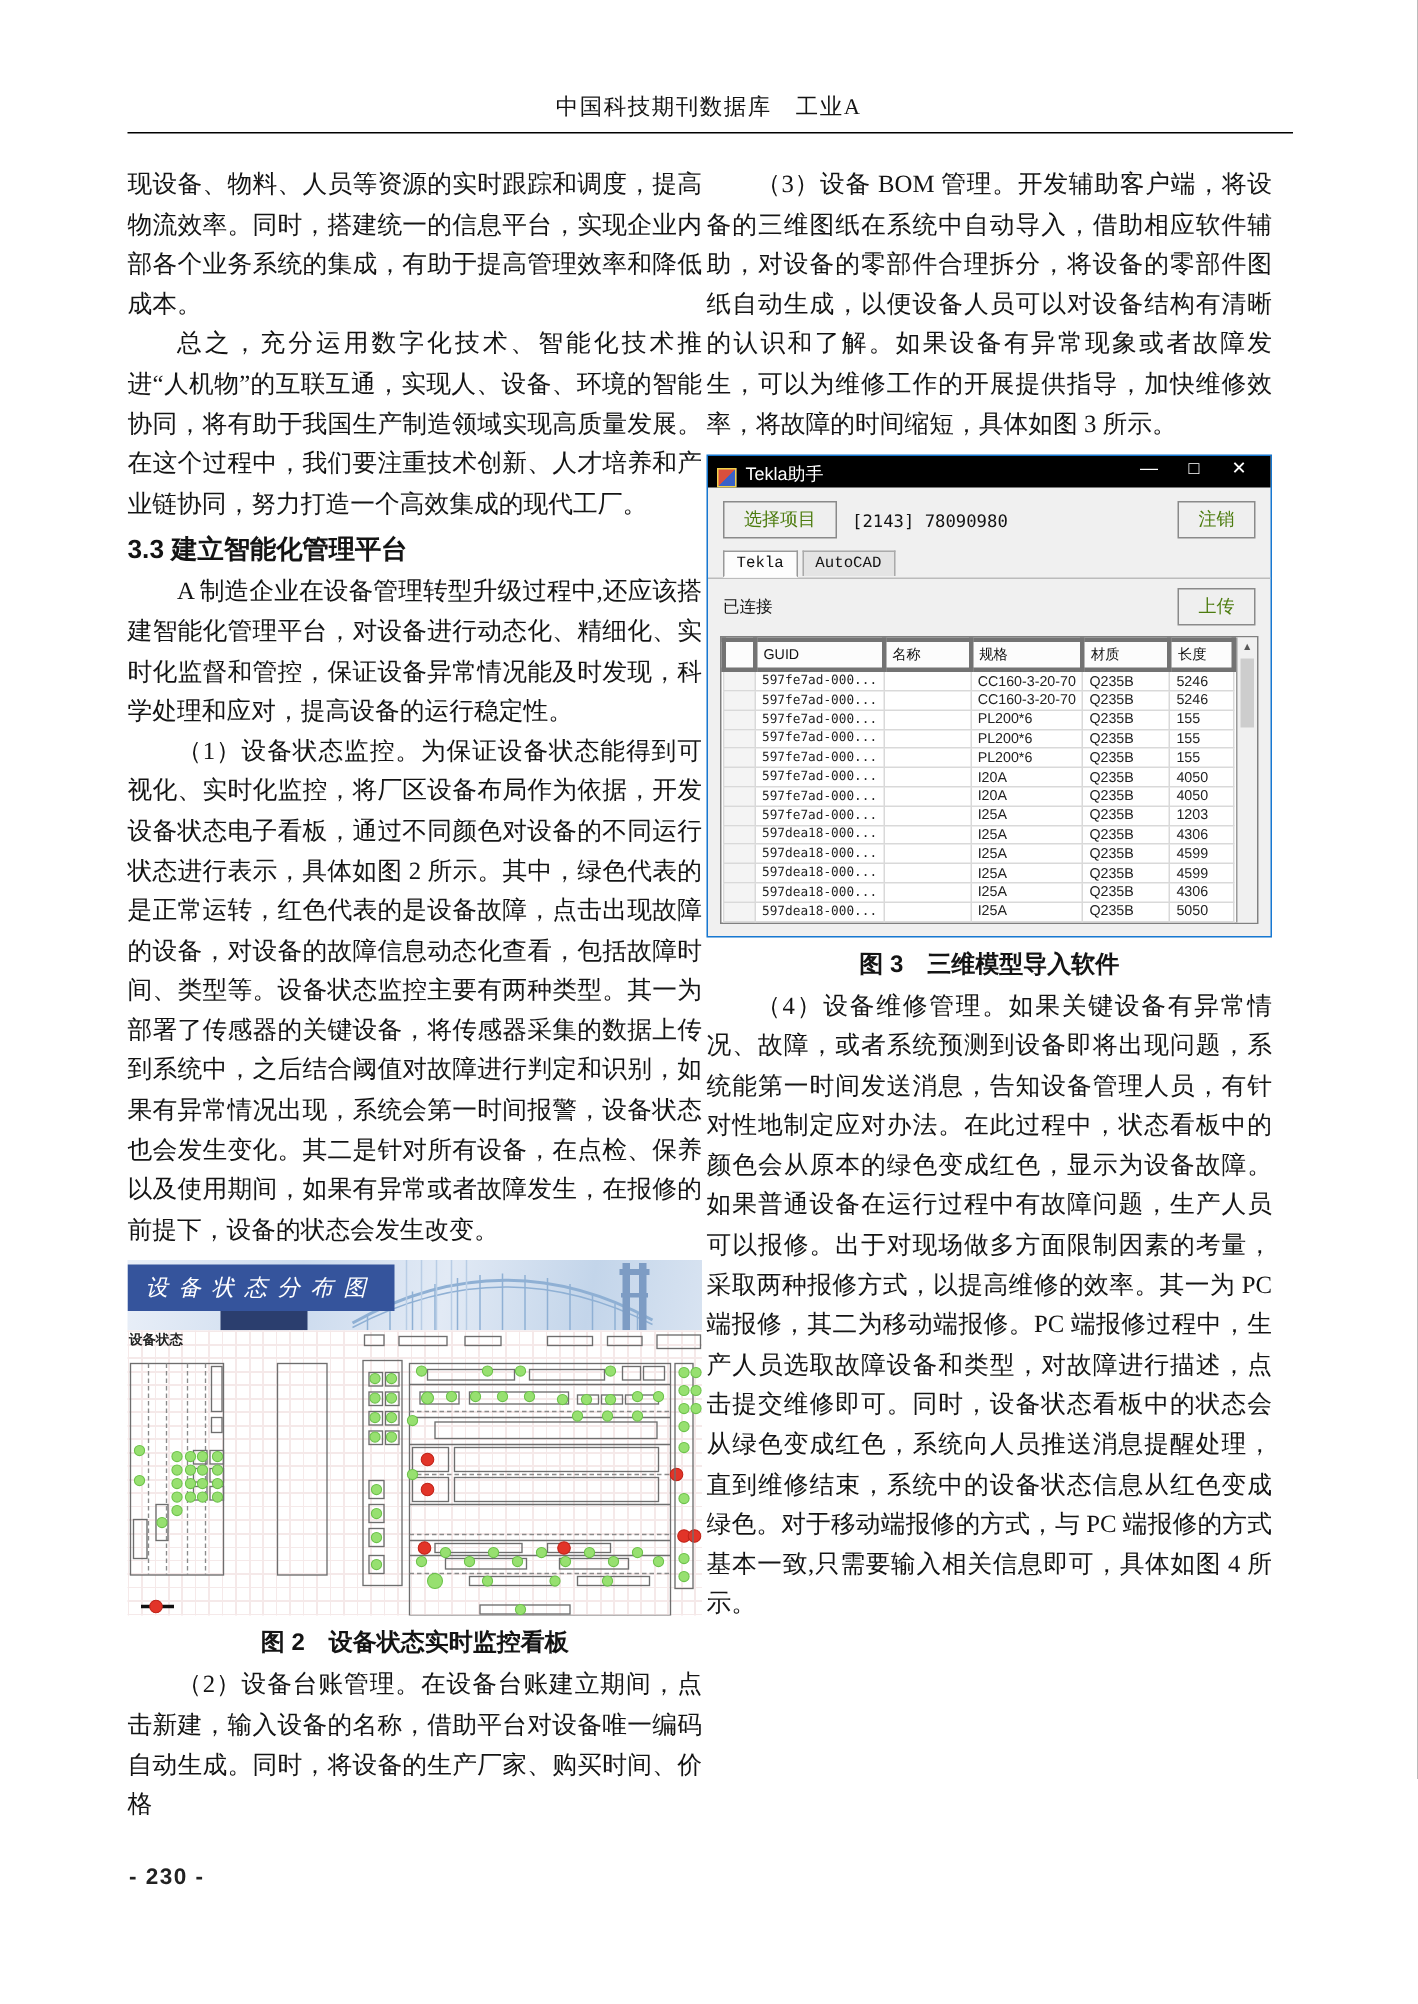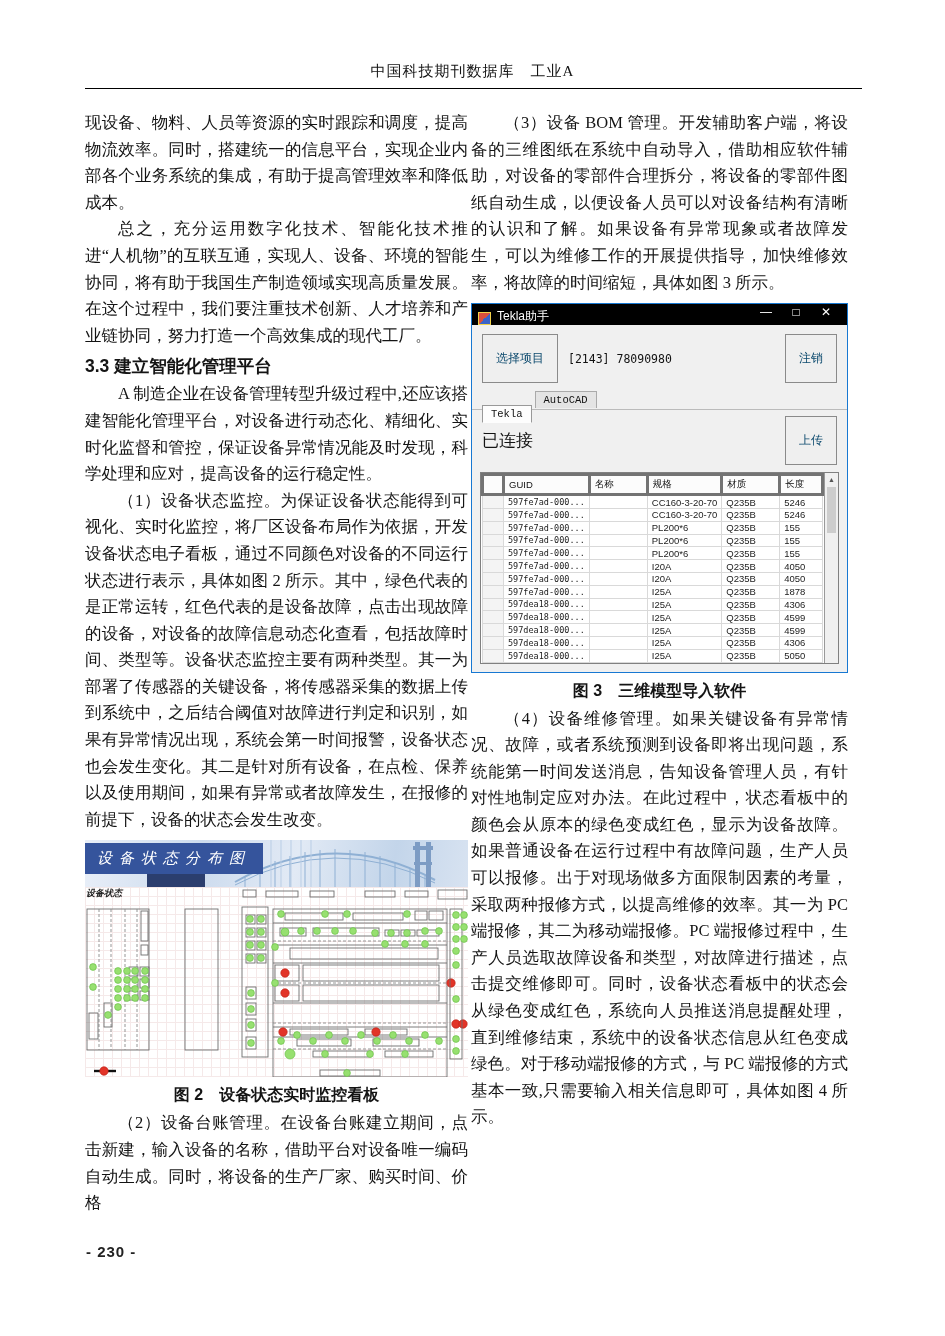--- a/index.html
+++ b/index.html
@@ -19,51 +19,51 @@
   .fig2{margin-top:7px;width:383px;}
   .banner{position:relative;height:47px;overflow:hidden;
           background:linear-gradient(100deg,#e9eff8 0%,#ccdbee 30%,#e2eaf5 55%,#c3d5ea 80%,#d8e3f1 100%);}
   .banner svg{position:absolute;inset:0;}
   .banner-box{position:absolute;left:0;top:3px;width:178px;height:31px;background:#35549c;
               display:flex;align-items:center;justify-content:center;}
   .banner-box span{color:#fff;font-style:italic;font-size:15px;letter-spacing:7px;font-family:"Liberation Serif",serif;}
   .tower-frag{position:absolute;left:62px;top:34px;width:58px;height:13px;background:#2b3e6e;}
   .plan{position:relative;height:190px;background-color:#fff;
         background-image:repeating-linear-gradient(0deg,#f5e9e9 0 1px,transparent 1px 9px),
-                         repeating-linear-gradient(90deg,#f5e9e9 0 1px,transparent 1px 9px);font-style:italic;}
+                         repeating-linear-gradient(90deg,#f5e9e9 0 1px,transparent 1px 9px);}
   .legend-lbl{position:absolute;left:1px;top:0px;font-size:9px;font-weight:bold;color:#222;
               font-family:"Liberation Sans",sans-serif;z-index:2;}
   .plan svg{position:absolute;inset:0;}
   .plan svg rect,.plan svg path{fill:none;stroke:#6e6e6e;stroke-width:0.9;}
   .plan svg line{stroke:#6e6e6e;stroke-width:0.9;}
   .plan svg .dash{stroke-dasharray:3 2;stroke:#8a8a8a;}
   .plan svg circle.g{fill:#97e070;stroke:#6cc24a;stroke-width:0.7;}
   .plan svg circle.r{fill:#e23428;stroke:#c02318;stroke-width:0.7;}
   .plan svg line.blk{stroke:#111;stroke-width:2.4;}
   
   .tekla{margin-top:7px;width:375px;border:1px solid #1778d2;background:#f0f0f0;
          font-family:"Liberation Sans","DejaVu Sans",sans-serif;}
   .tbar{height:21px;background:#000000;display:flex;align-items:flex-end;padding:0 6px;gap:6px;}
   .app-icon{width:13px;height:13px;background:
       linear-gradient(135deg,#d94f3d 0 50%,#3a62c8 50% 100%);
       box-shadow:inset 0 0 0 1px #f2d24b;flex:0 0 auto;}
   .tbar .ttl{color:#fff;font-size:12px;}
   .wctl{margin-left:auto;display:flex;}
   .wctl span{color:#fff;width:30px;text-align:center;font-size:12px;line-height:25px;}
   .trow{display:flex;align-items:center;padding:9px 10px 5px;gap:10px;}
-  .btn{background:#efefef;border:1px solid #8a8a8a;font-size:12px;padding:15px 13px;color:#0c4a6e;
+  .btn{background:#efefef;border:1px solid #8a8a8a;font-size:12px;padding:3px 13px;color:#4d7c0f;
        font-family:"Liberation Sans",sans-serif;}
   .pid{font-family:"DejaVu Sans Mono",monospace;font-size:11.5px;color:#111;}
   .sp{flex:1;}
   .tabs{display:flex;align-items:flex-end;padding:2px 10px 0;gap:3px;}
   .tab{font-family:"Liberation Mono",monospace;font-size:10.5px;padding:2px 8px;color:#111;}
-  .tab.on{background:#fdfdfd;border:1px solid #999;border-bottom-color:#fdfdfd;position:relative;top:15px;}
+  .tab.on{background:#fdfdfd;border:1px solid #999;border-bottom-color:#fdfdfd;position:relative;top:1px;}
   .tab.off{background:#e4e4e4;border:1px solid #aaa;border-bottom:none;}
   .srow{display:flex;align-items:center;padding:6px 10px 5px;border-top:1px solid #bbb;margin-top:1px;}
-  .srow .stat{font-size:17px;}
+  .srow .stat{font-size:11px;}
   .gridwrap{margin:2px 8px 8px;border:1px solid #808080;background:#fff;display:flex;}
   table.parts{border-collapse:collapse;flex:1;font-size:9.5px;table-layout:fixed;}
   table.parts th{font-weight:normal;text-align:left;border:3px solid #737373;padding:2px 4px;height:13px;
                  background:#fcfcfc;color:#111;}
   table.parts td{border:1px solid #d9d9d9;padding:0 4px;height:11.8px;color:#222;white-space:nowrap;overflow:hidden;}
   table.parts td.selc{background:#f4f4f4;}
   td.guid{font-family:"DejaVu Sans Mono",monospace;font-size:8.5px;}
   .sbar{width:13px;background:#f0f0f0;border-left:1px solid #999;display:flex;flex-direction:column;align-items:center;}
   .sbar .up{font-size:7px;color:#555;line-height:13px;height:13px;}
   .sbar .thumb{width:9px;height:46px;background:#cdcdcd;margin-top:1px;}
@@ -403,21 +403,21 @@
                   <td>I20A</td>
                   <td>Q235B</td>
                   <td>4050</td>
                 </tr>
                 <tr>
                   <td class="selc"></td>
                   <td class="guid">597fe7ad-000...</td>
                   <td></td>
                   <td>I25A</td>
                   <td>Q235B</td>
-                  <td>1878</td>
+                  <td>1203</td>
                 </tr>
                 <tr>
                   <td class="selc"></td>
                   <td class="guid">597dea18-000...</td>
                   <td></td>
                   <td>I25A</td>
                   <td>Q235B</td>
                   <td>4306</td>
                 </tr>
                 <tr>

